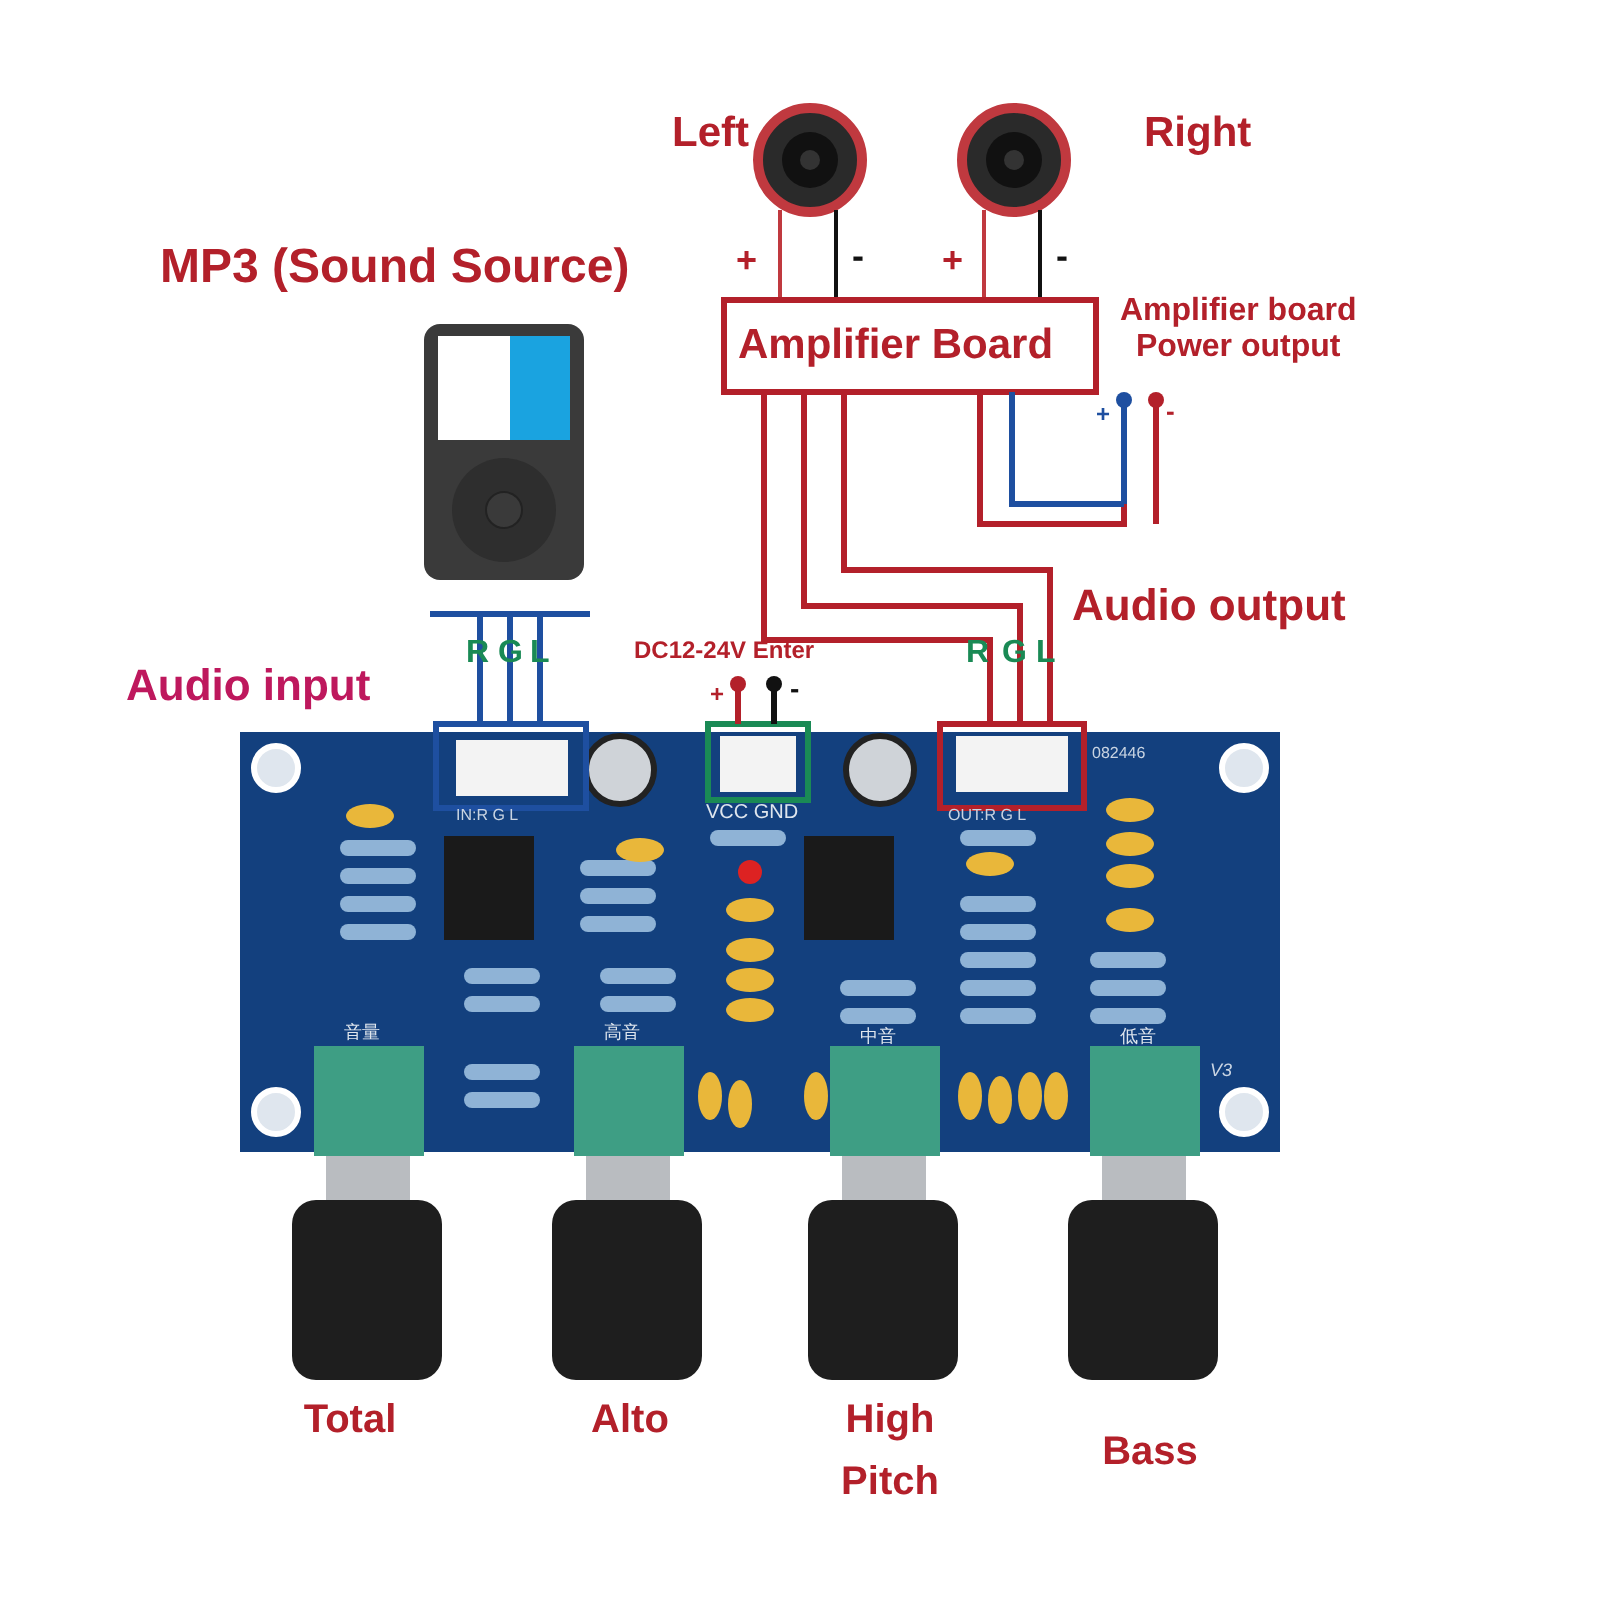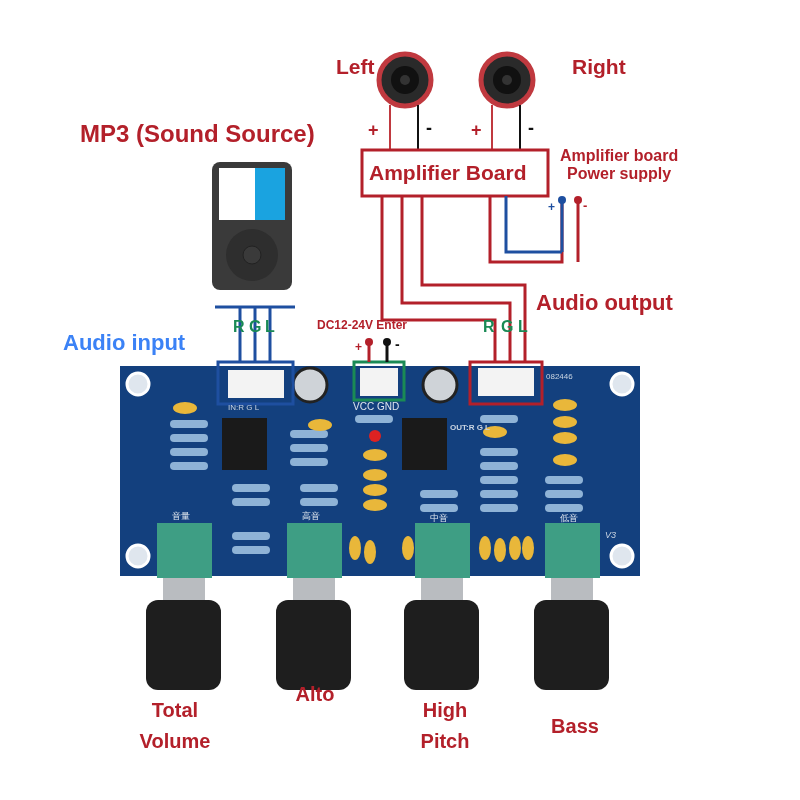--- a/index.html
+++ b/index.html
@@ -1,18 +1,18 @@
 <!DOCTYPE html>
 <html><head>
 <meta charset="utf-8">
 <style>
   html, body { margin:0; padding:0; background:#ffffff; }
   body { width:800px; height:800px; position:relative; overflow:hidden; font-family:"Liberation Sans", sans-serif; }
   .lbl { position:absolute; font-weight:bold; color:#b3202a; white-space:nowrap; }
-  .blue { color:#3b82f6; }
+  .blue { color:#be185d; }
   .green { color:#1a8a55; }
   svg { position:absolute; left:0; top:0; }
   .ctl { position:absolute; text-align:center; font-weight:bold; color:#b3202a; font-size:20px; line-height:31px; }
 </style>
 </head>
 <body>
 
 <svg width="800" height="800">
 
   <g>
@@ -159,53 +159,52 @@
 <div class="lbl" style="left:547px;top:55px;font-size:21px;margin-left:25px;">Right</div>
 <div class="lbl" style="left:368px;top:120px;font-size:18px;">+</div>
 <div class="lbl" style="left:426px;top:118px;font-size:18px;color:#111;">-</div>
 <div class="lbl" style="left:471px;top:120px;font-size:18px;">+</div>
 <div class="lbl" style="left:528px;top:118px;font-size:18px;color:#111;">-</div>
 
 <div class="lbl" style="left:80px;top:120px;font-size:24px;">MP3 (Sound Source)</div>
 <div class="lbl" style="left:369px;top:161px;font-size:21px;">Amplifier Board</div>
 <div class="lbl" style="left:560px;top:147px;font-size:16px;text-align:center;">
   <div>Amplifier board</div>
-  <div>Power supply</div>
+  <div>Power output</div>
 </div>
 <div class="lbl" style="left:548px;top:200px;font-size:12px;color:#1e4fa0;">+</div>
 <div class="lbl" style="left:583px;top:198px;font-size:13px;">-</div>
 
 <div class="lbl" style="left:536px;top:290px;font-size:22px;">Audio output</div>
 <div class="lbl green" style="left:483px;top:318px;font-size:16px;">R</div>
 <div class="lbl green" style="left:501px;top:318px;font-size:16px;">G</div>
 <div class="lbl green" style="left:518px;top:318px;font-size:16px;">L</div>
 
 <div class="lbl blue" style="left:63px;top:330px;font-size:22px;">Audio input</div>
 <div class="lbl green" style="left:233px;top:318px;font-size:16px;">R</div>
 <div class="lbl green" style="left:249px;top:318px;font-size:16px;">G</div>
 <div class="lbl green" style="left:265px;top:318px;font-size:16px;">L</div>
 
 <div class="lbl" style="left:317px;top:318px;font-size:12px;">DC12-24V Enter</div>
 <div class="lbl" style="left:355px;top:340px;font-size:12px;">+</div>
 <div class="lbl" style="left:395px;top:336px;font-size:14px;color:#111;">-</div>
 <div class="lbl" style="left:353px;top:401px;font-size:10px;color:#dfe6ee;font-weight:normal;">VCC  GND</div>
 <div class="lbl" style="left:228px;top:403px;font-size:8px;color:#c9d4e2;font-weight:normal;">IN:R  G  L</div>
-<div class="lbl" style="left:450px;top:403px;font-size:8px;color:#c9d4e2;font-weight:bold;margin-top:20px;">OUT:R  G  L</div>
+<div class="lbl" style="left:474px;top:403px;font-size:8px;color:#c9d4e2;font-weight:normal;">OUT:R  G  L</div>
 <div class="lbl" style="left:546px;top:372px;font-size:8px;color:#c9d4e2;font-weight:normal;">082446</div>
 <div class="lbl" style="left:605px;top:530px;font-size:9px;color:#c9d4e2;font-weight:normal;font-style:italic;">V3</div>
 <div class="lbl" style="left:172px;top:510px;font-size:9px;color:#dfe6ee;font-weight:normal;">音量</div>
 <div class="lbl" style="left:302px;top:510px;font-size:9px;color:#dfe6ee;font-weight:normal;">高音</div>
 <div class="lbl" style="left:430px;top:512px;font-size:9px;color:#dfe6ee;font-weight:normal;">中音</div>
 <div class="lbl" style="left:560px;top:512px;font-size:9px;color:#dfe6ee;font-weight:normal;">低音</div>
 
 <div class="ctl" style="left:105px;top:695px;width:140px;">
   <div>Total</div>
-    <div>Volume</div>
-</div>
-<div class="ctl" style="left:250px;top:679px;width:130px;">
+</div>
+<div class="ctl" style="left:250px;top:695px;width:130px;">
   <div>Alto</div>
 </div>
 <div class="ctl" style="left:385px;top:695px;width:120px;">
   <div>High</div>
     <div>Pitch</div>
 </div>
 <div class="ctl" style="left:515px;top:711px;width:120px;">
   <div>Bass</div>
 </div>
 

